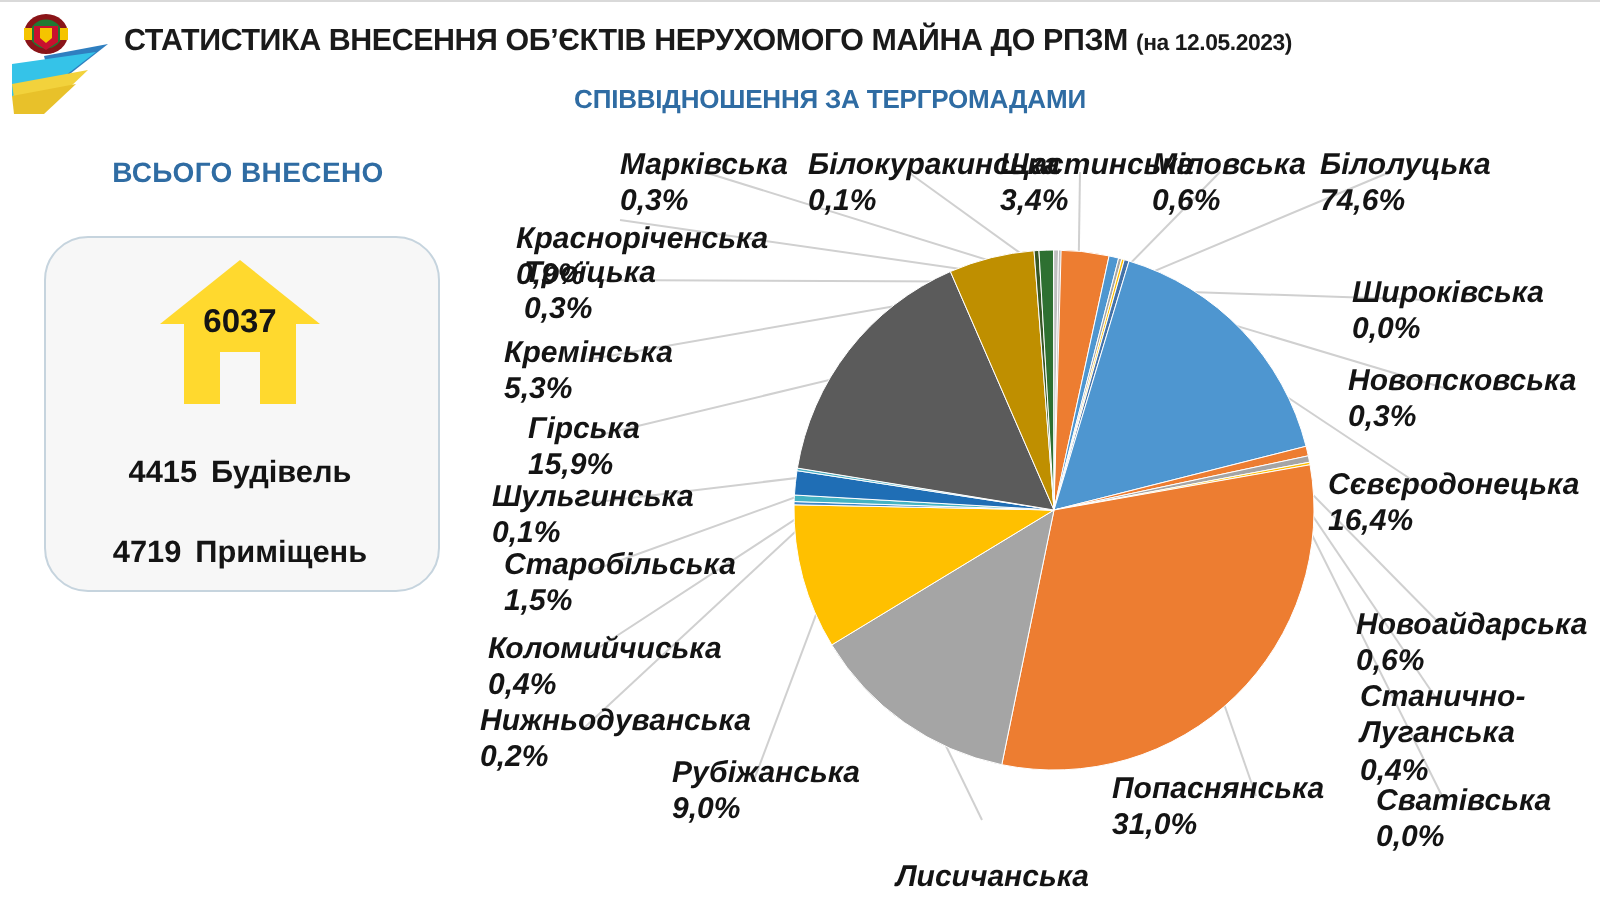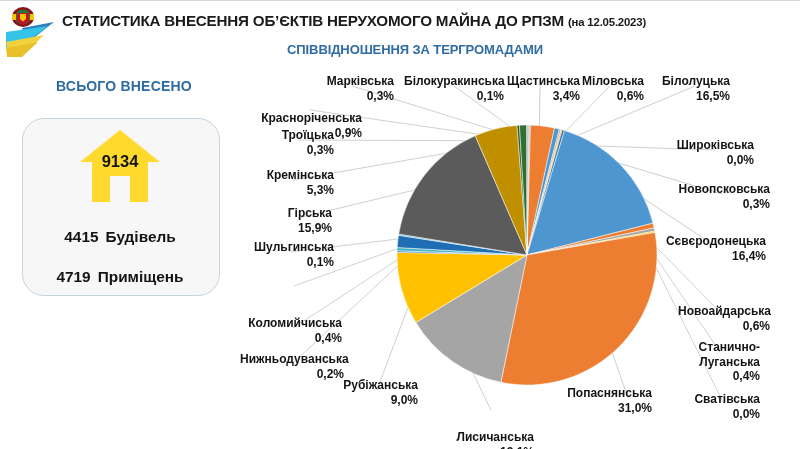--- a/index.html
+++ b/index.html
@@ -50,22 +50,22 @@
   }
   .stat .n{margin-right:7px;}
   .stat-1{top:228px;}
   .stat-2{top:268px;}
 
   
   .chart{position:absolute;left:250px;top:62px;width:550px;height:387px;}
   .chart svg{display:block;}
 
   .lbl{
-    position:absolute;font-size:12px;font-weight:bold;color:#141414;
-    text-align:right;line-height:1.22;white-space:pre-line;
+    position:absolute;font-size:15px;font-weight:bold;color:#141414;
+    text-align:left;line-height:1.22;white-space:pre-line;font-style:italic;
   }
 </style>
 </head>
 <body>
 
 <div class="slide">
 
   <div class="hdr-rule"></div>
 
   <div class="logo">
@@ -92,21 +92,21 @@
   <div class="subtitle">СПІВВІДНОШЕННЯ ЗА ТЕРГРОМАДАМИ</div>
 
   <div class="panel-title">ВСЬОГО ВНЕСЕНО</div>
   <div class="card"></div>
 
   <div class="house">
     <svg width="84" height="76" viewBox="0 0 84 76">
       <path d="M42 2 L82 34 L70 34 L70 74 L52 74 L52 48 L32 48 L32 74 L14 74 L14 34 L2 34 Z" fill="#ffd92e"></path>
     </svg>
   </div>
-  <div class="house-num">9134</div>
+  <div class="house-num">6037</div>
 
   <div class="stat stat-1">
     <span class="n">4415</span><span>Будівель</span>
   </div>
   <div class="stat stat-2">
     <span class="n">4719</span><span>Приміщень</span>
   </div>
 
   <div class="chart">
     <svg width="550" height="387" viewBox="0 0 550 387">
@@ -163,37 +163,39 @@
 
   <div class="lbl" style="left:310px;top:74px;width:84px;">Марківська
 0,3%</div>
   <div class="lbl" style="left:404px;top:74px;width:100px;">Білокуракинська
 0,1%</div>
   <div class="lbl" style="left:500px;top:74px;width:80px;">Щастинська
 3,4%</div>
   <div class="lbl" style="left:576px;top:74px;width:68px;">Міловська
 0,6%</div>
   <div class="lbl" style="left:660px;top:74px;width:70px;">Білолуцька
-16,5%</div>
+74,6%</div>
   <div class="lbl" style="left:258px;top:98px;width:104px;margin-top:13px;">Красноріченська
 0,9%</div>
   <div class="lbl" style="left:262px;top:128px;width:72px;">Троїцька
 0,3%</div>
   <div class="lbl" style="left:676px;top:138px;width:78px;">Широківська
 0,0%</div>
   <div class="lbl" style="left:252px;top:168px;width:82px;">Кремінська
 5,3%</div>
   <div class="lbl" style="left:674px;top:182px;width:96px;">Новопсковська
 0,3%</div>
   <div class="lbl" style="left:264px;top:206px;width:68px;">Гірська
 15,9%</div>
   <div class="lbl" style="left:664px;top:234px;width:102px;">Сєвєродонецька
 16,4%</div>
   <div class="lbl" style="left:246px;top:240px;width:88px;">Шульгинська
 0,1%</div>
+  <div class="lbl" style="left:252px;top:274px;width:84px;">Старобільська
+1,5%</div>
   <div class="lbl" style="left:678px;top:304px;width:92px;">Новоайдарська
 0,6%</div>
   <div class="lbl" style="left:244px;top:316px;width:98px;">Коломийчиська
 0,4%</div>
   <div class="lbl" style="left:680px;top:340px;width:80px;">Станично-
 Луганська
 0,4%</div>
   <div class="lbl" style="left:240px;top:352px;width:104px;">Нижньодуванська
 0,2%</div>
   <div class="lbl" style="left:336px;top:378px;width:82px;">Рубіжанська

